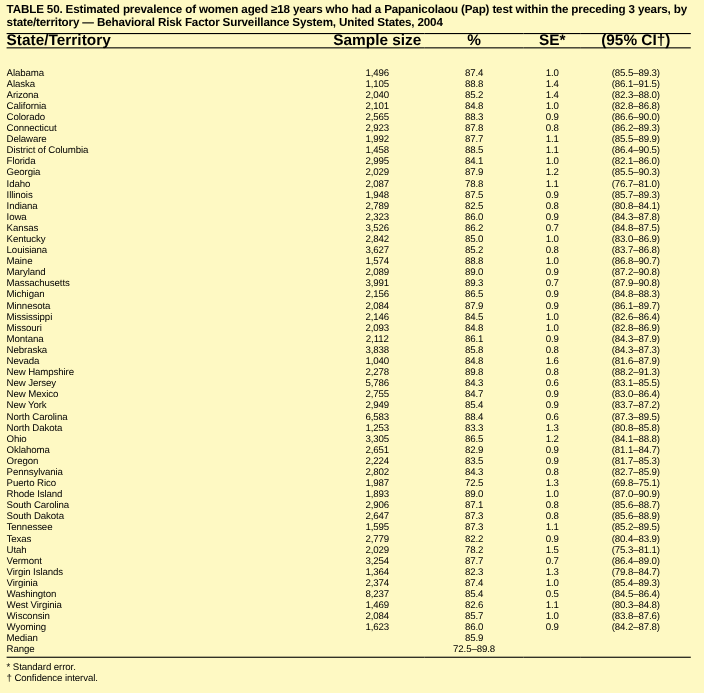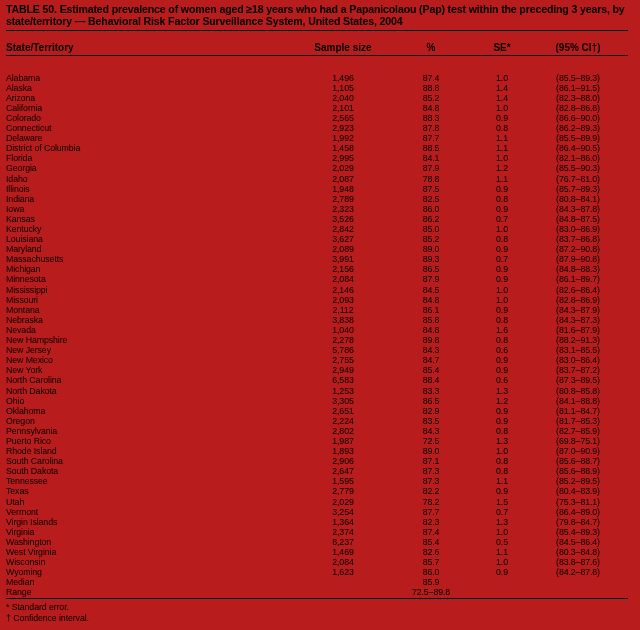--- a/index.html
+++ b/index.html
@@ -7,43 +7,43 @@
     padding: 0;
     background: #ffffff;
     color: #000000;
     font-family: "Liberation Sans", sans-serif;
   }
   .page {
     width: 640px;
     height: 630px;
     box-sizing: border-box;
     padding: 4px 10px 0 6px;
-    background: #b91c1c;
+    background: #fef9c3;
     overflow: hidden;
   }
   .title {
     font-weight: bold;
     font-size: 10.6px;
     line-height: 11.8px;
     letter-spacing: -0.15px;
     margin-bottom: 2px;
   }
   table.datatable {
     border-collapse: collapse;
     table-layout: fixed;
     width: 622px;
     border-bottom: 1px solid #000;
   }
   table.datatable thead th {
     font-weight: bold;
-    font-size: 10px;
+    font-size: 14px;
     line-height: 10px;
     border-top: 1px solid #000;
     border-bottom: 1px solid #000;
-    padding: 12px 0 2px 0;
+    padding: 0 0 2px 0;
     white-space: nowrap;
   }
   th.c-state { width: 294px; text-align: left; }
   th.c-sample { width: 86px; text-align: center; }
   th.c-pct { width: 90px; text-align: center; }
   th.c-se { width: 52px; text-align: center; }
   th.c-ci { width: 100px; text-align: center; }
   table.datatable td {
     font-size: 8.8px;
     line-height: 10.1px;
@@ -196,20 +196,27 @@
           <td class="c-ci">(83.0–86.9)</td>
         </tr>
         <tr>
           <td class="c-state">Louisiana</td>
           <td class="c-sample">3,627</td>
           <td class="c-pct">85.2</td>
           <td class="c-se">0.8</td>
           <td class="c-ci">(83.7–86.8)</td>
         </tr>
         <tr>
+          <td class="c-state">Maine</td>
+          <td class="c-sample">1,574</td>
+          <td class="c-pct">88.8</td>
+          <td class="c-se">1.0</td>
+          <td class="c-ci">(86.8–90.7)</td>
+        </tr>
+        <tr>
           <td class="c-state">Maryland</td>
           <td class="c-sample">2,089</td>
           <td class="c-pct">89.0</td>
           <td class="c-se">0.9</td>
           <td class="c-ci">(87.2–90.8)</td>
         </tr>
         <tr>
           <td class="c-state">Massachusetts</td>
           <td class="c-sample">3,991</td>
           <td class="c-pct">89.3</td>

